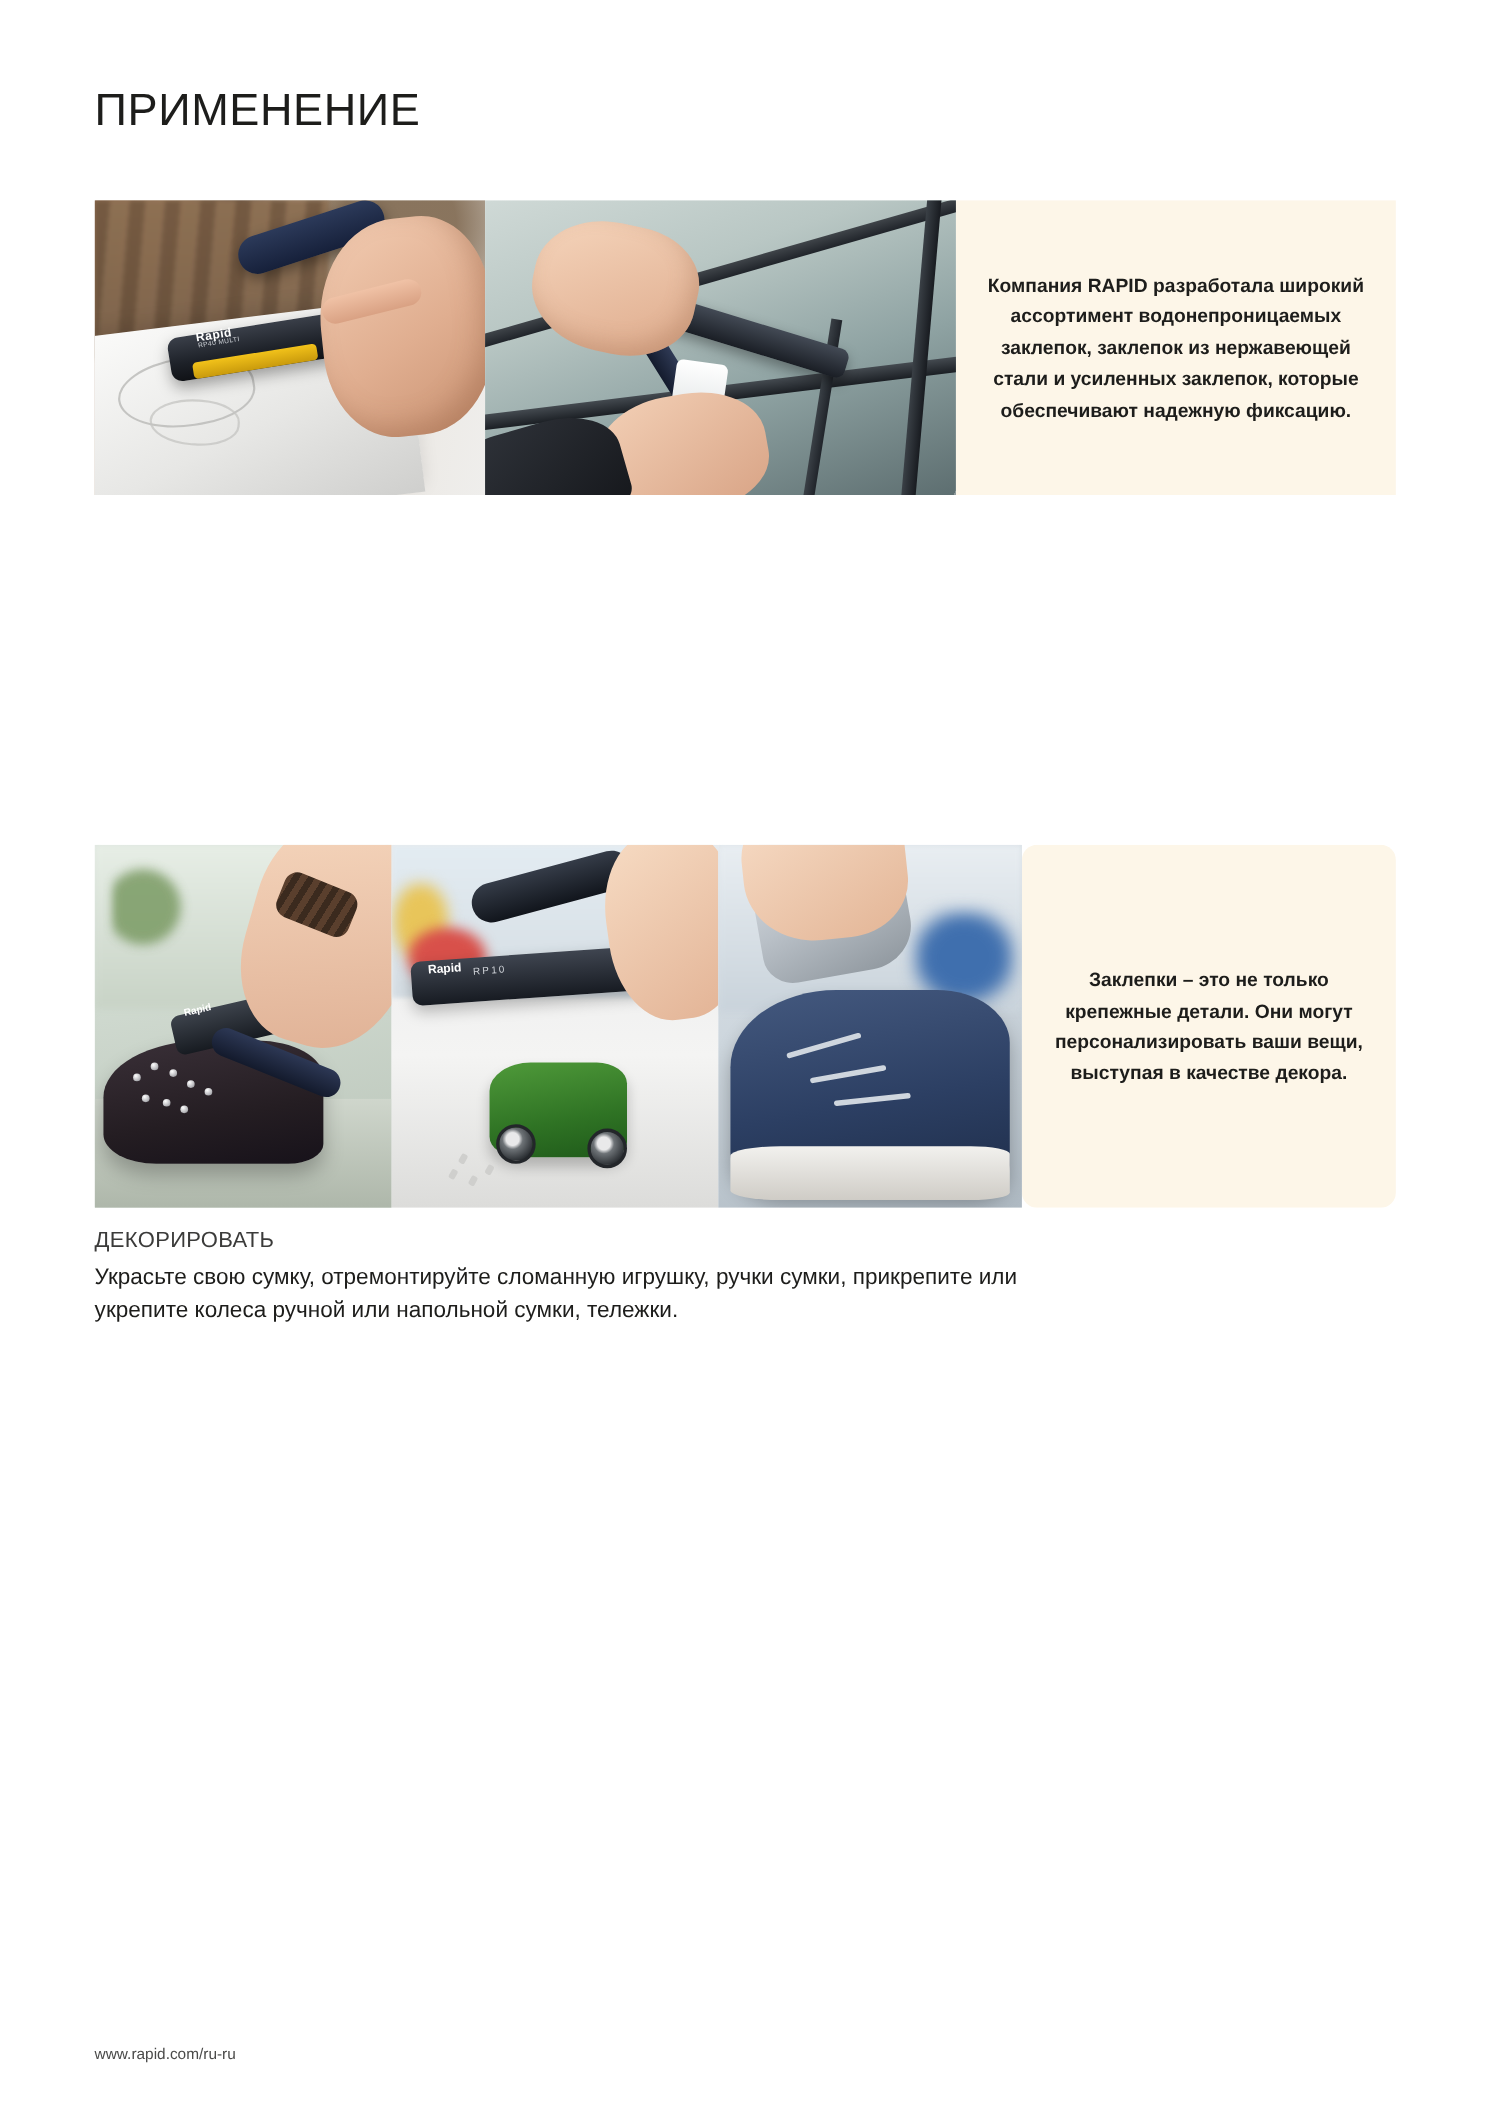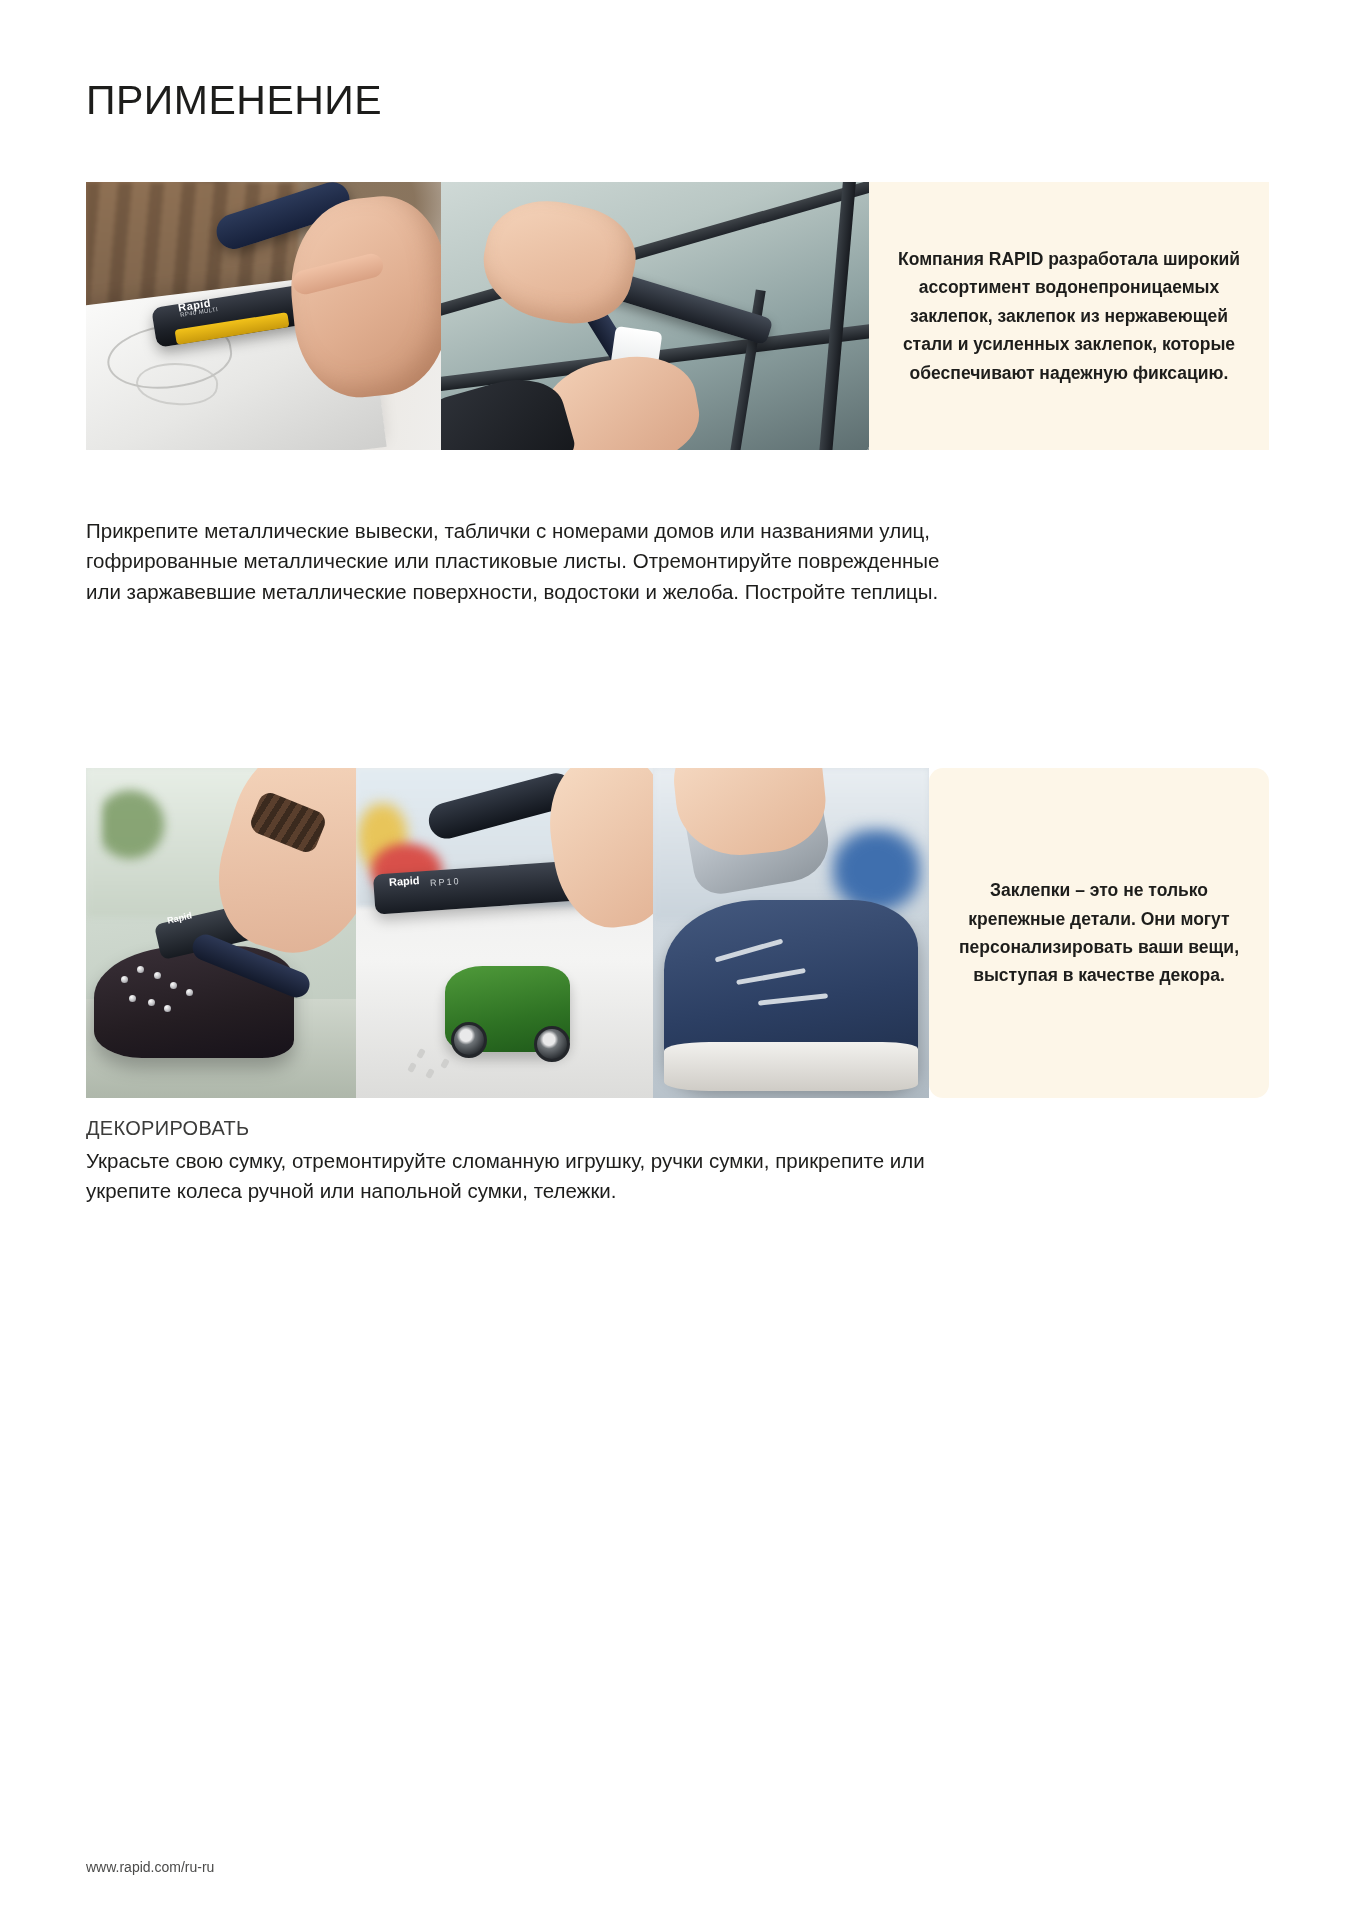--- a/index.html
+++ b/index.html
@@ -423,21 +423,20 @@
         <div class="hand2"></div>
         <div class="hand2b"></div>
         <div class="sleeve"></div>
       </div>
 
       <div class="note" style="width:400px;height:268px;">
         <p>Компания RAPID разработала широкий ассортимент водонепроницаемых заклепок, заклепок из нержавеющей стали и усиленных заклепок, которые обеспечивают надежную фиксацию.</p>
       </div>
     </div>
 
-    <div class="caption-body">Прикрепите металлические вывески, таблички с номерами домов или названиями улиц, гофрированные металлические или пластиковые листы. Отремонтируйте поврежденные или заржавевшие металлические поверхности, водостоки и желоба. Постройте теплицы.</div>
   </div>
 
   <div class="section" style="top:768px;">
 
     <div class="media-row" style="height:330px;">
 
       <div class="photo ph3" style="width:270px;height:330px;">
         <div class="bg-blur"></div>
         <div class="plant"></div>
         <div class="table"></div>

